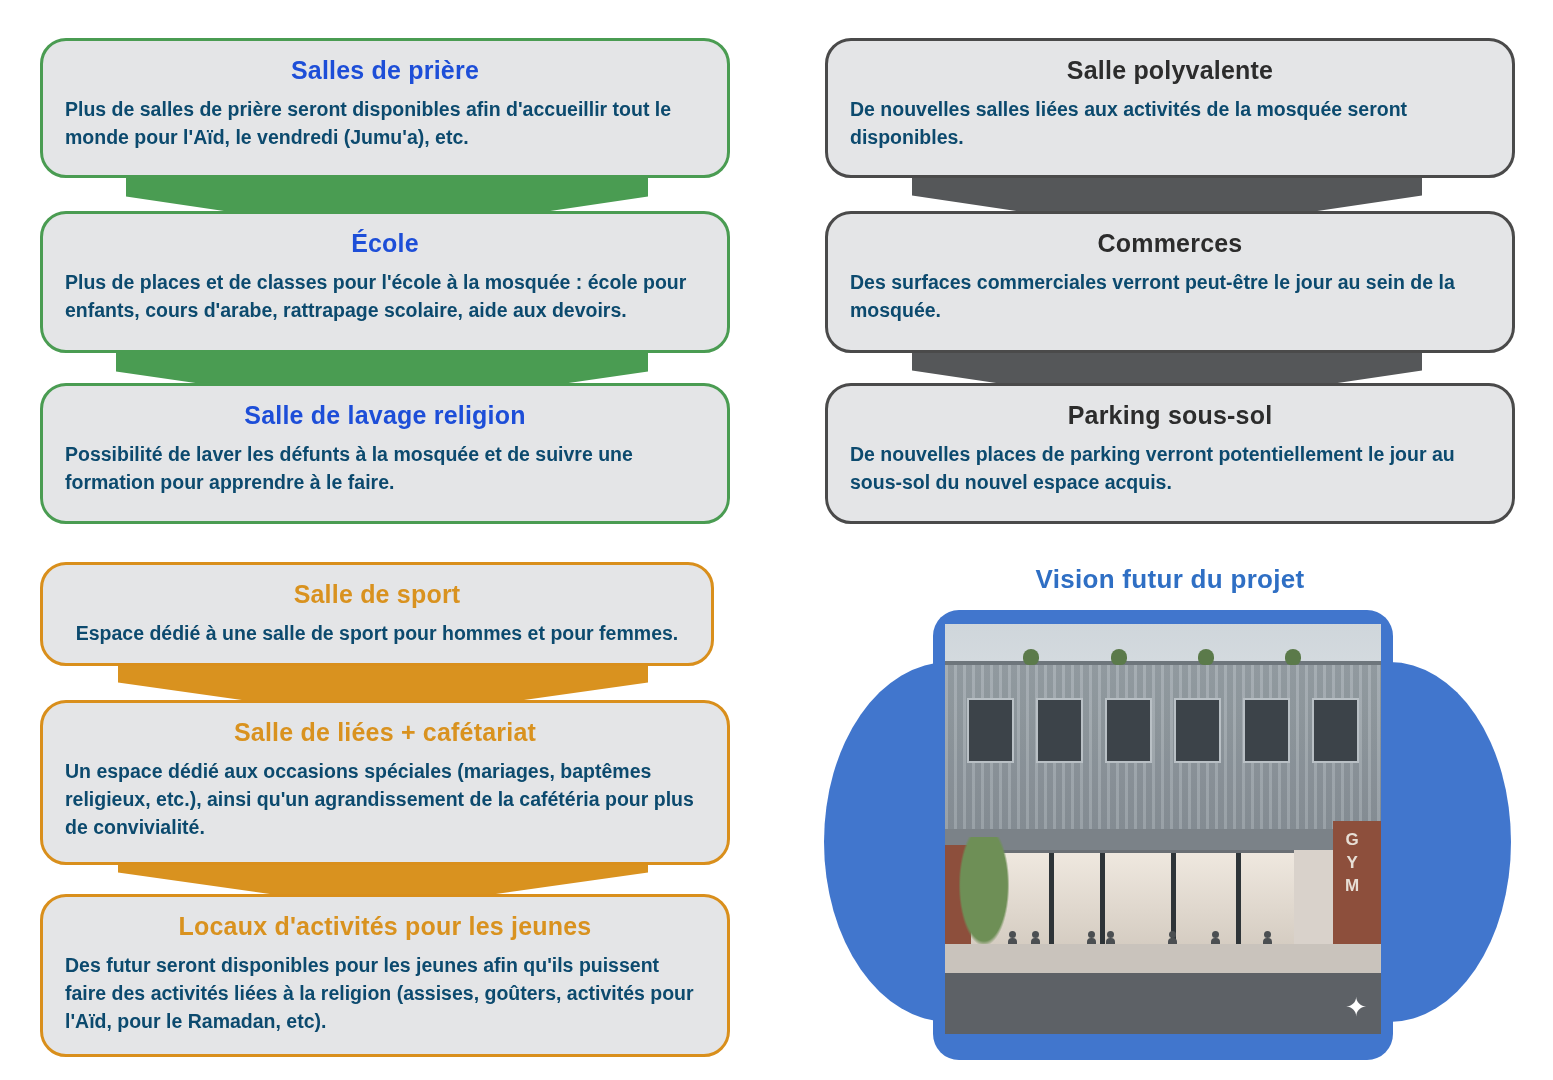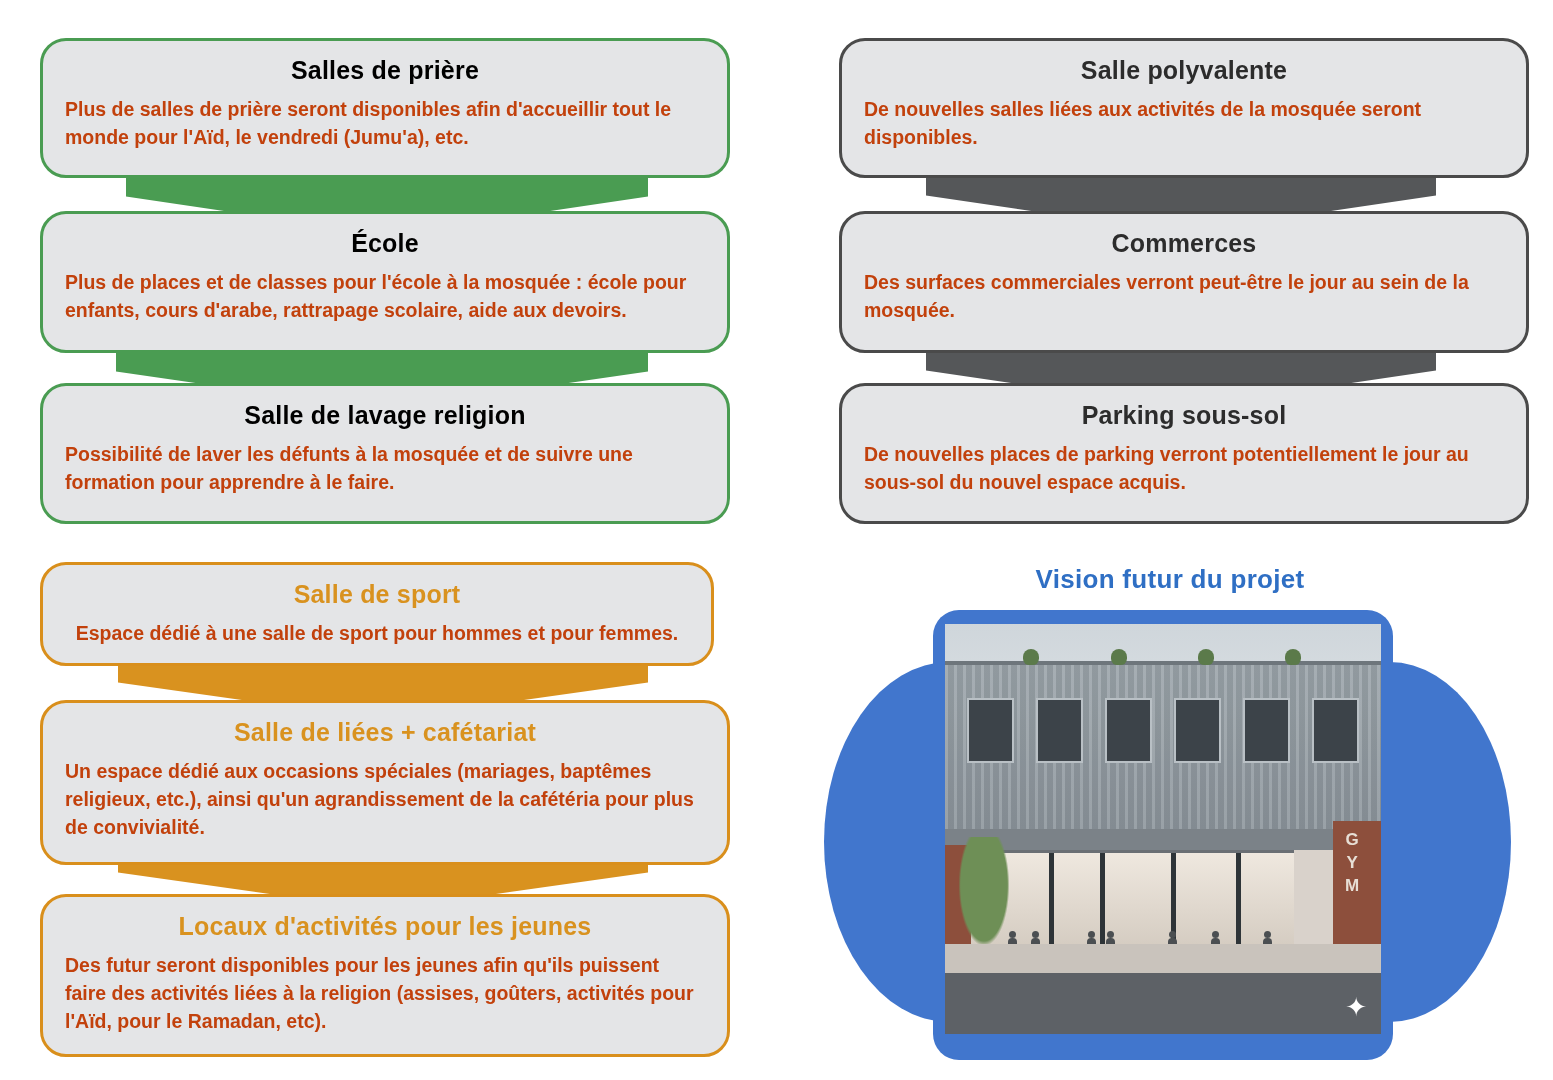--- a/index.html
+++ b/index.html
@@ -33,37 +33,37 @@
     text-align: center;
     font-weight: bold;
     font-size: 25px;
     letter-spacing: .2px;
     margin: 2px 0 10px 0;
     line-height: 1.1;
   }
   .card .body {
     font-size: 19.5px;
     line-height: 1.45;
-    color: #c2410c;
+    color: #0c4a6e;
     font-weight: 600;
   }
   .card .body.center {
     text-align: center;
   }
 
   
   .green { border: 3px solid #4a9c52; }
-  .green .title { color: #000000; }
+  .green .title { color: #1d4ed8; }
 
   
   .orange { border: 3px solid #d98f1c; }
   .orange .title { color: #d9921f; }
 
   
-  .dark { border: 3px solid #4a4a4a; margin-left: 14px; }
+  .dark { border: 3px solid #4a4a4a; }
   .dark .title { color: #2c2c2c; }
 
   
   .connector {
     position: absolute;
     clip-path: polygon(0 0, 100% 0, 100% 45%, 50% 100%, 0 45%);
   }
   .connector.green { background: #4a9c52; border: none; }
   .connector.orange { background: #d9921f; border: none; }
   .connector.dark { background: #555759; border: none; }

